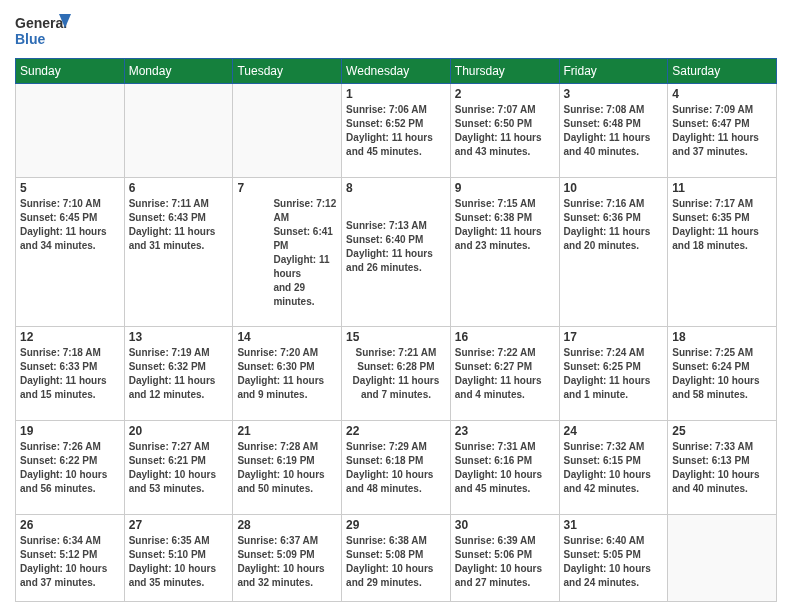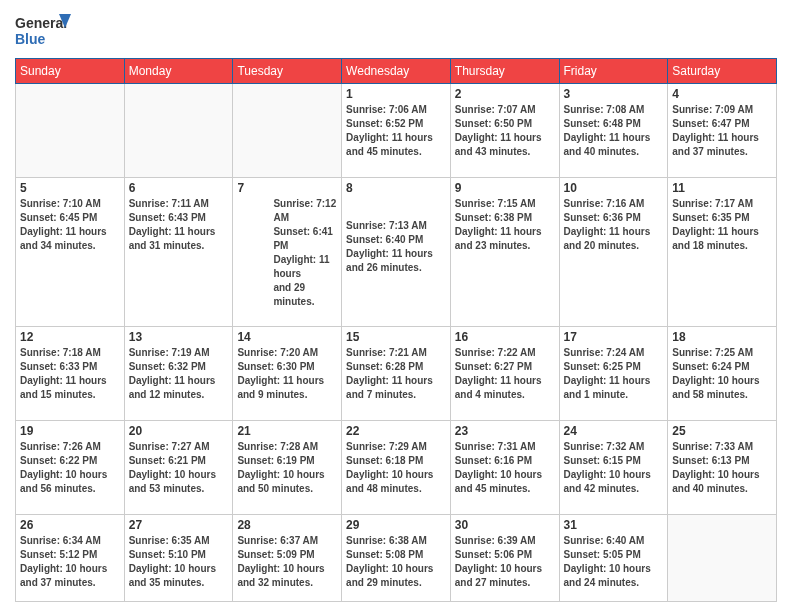--- a/index.html
+++ b/index.html
@@ -42,21 +42,21 @@
       color: #555;
     }
     .calendar {
       flex: 1;
       border: 1px solid #ccc;
       border-collapse: collapse;
       width: 100%;
       table-layout: fixed;
     }
     .calendar th {
-      background: #ef4444;
+      background: #15803d;
       color: white;
       padding: 5px 4px;
       font-size: 12px;
       font-weight: normal;
       border: 1px solid #2060a0;
       text-align: left;
     }
     .calendar td {
       border: 1px solid #ccc;
       vertical-align: top;
@@ -217,21 +217,21 @@
           </td>
           <td>
             <span class="day-num">14</span>
             <div class="day-info" style="white-space: pre-line;">Sunrise: 7:20 AM
 Sunset: 6:30 PM
 Daylight: 11 hours
 and 9 minutes.</div>
           </td>
           <td>
             <span class="day-num">15</span>
-            <div class="day-info" style="white-space: pre-line;">Sunrise: 7:21 AM
+            <div class="day-info" style="white-space: pre-line; text-align: center;">Sunrise: 7:21 AM
 Sunset: 6:28 PM
 Daylight: 11 hours
 and 7 minutes.</div>
           </td>
           <td>
             <span class="day-num">16</span>
             <div class="day-info" style="white-space: pre-line;">Sunrise: 7:22 AM
 Sunset: 6:27 PM
 Daylight: 11 hours
 and 4 minutes.</div>

